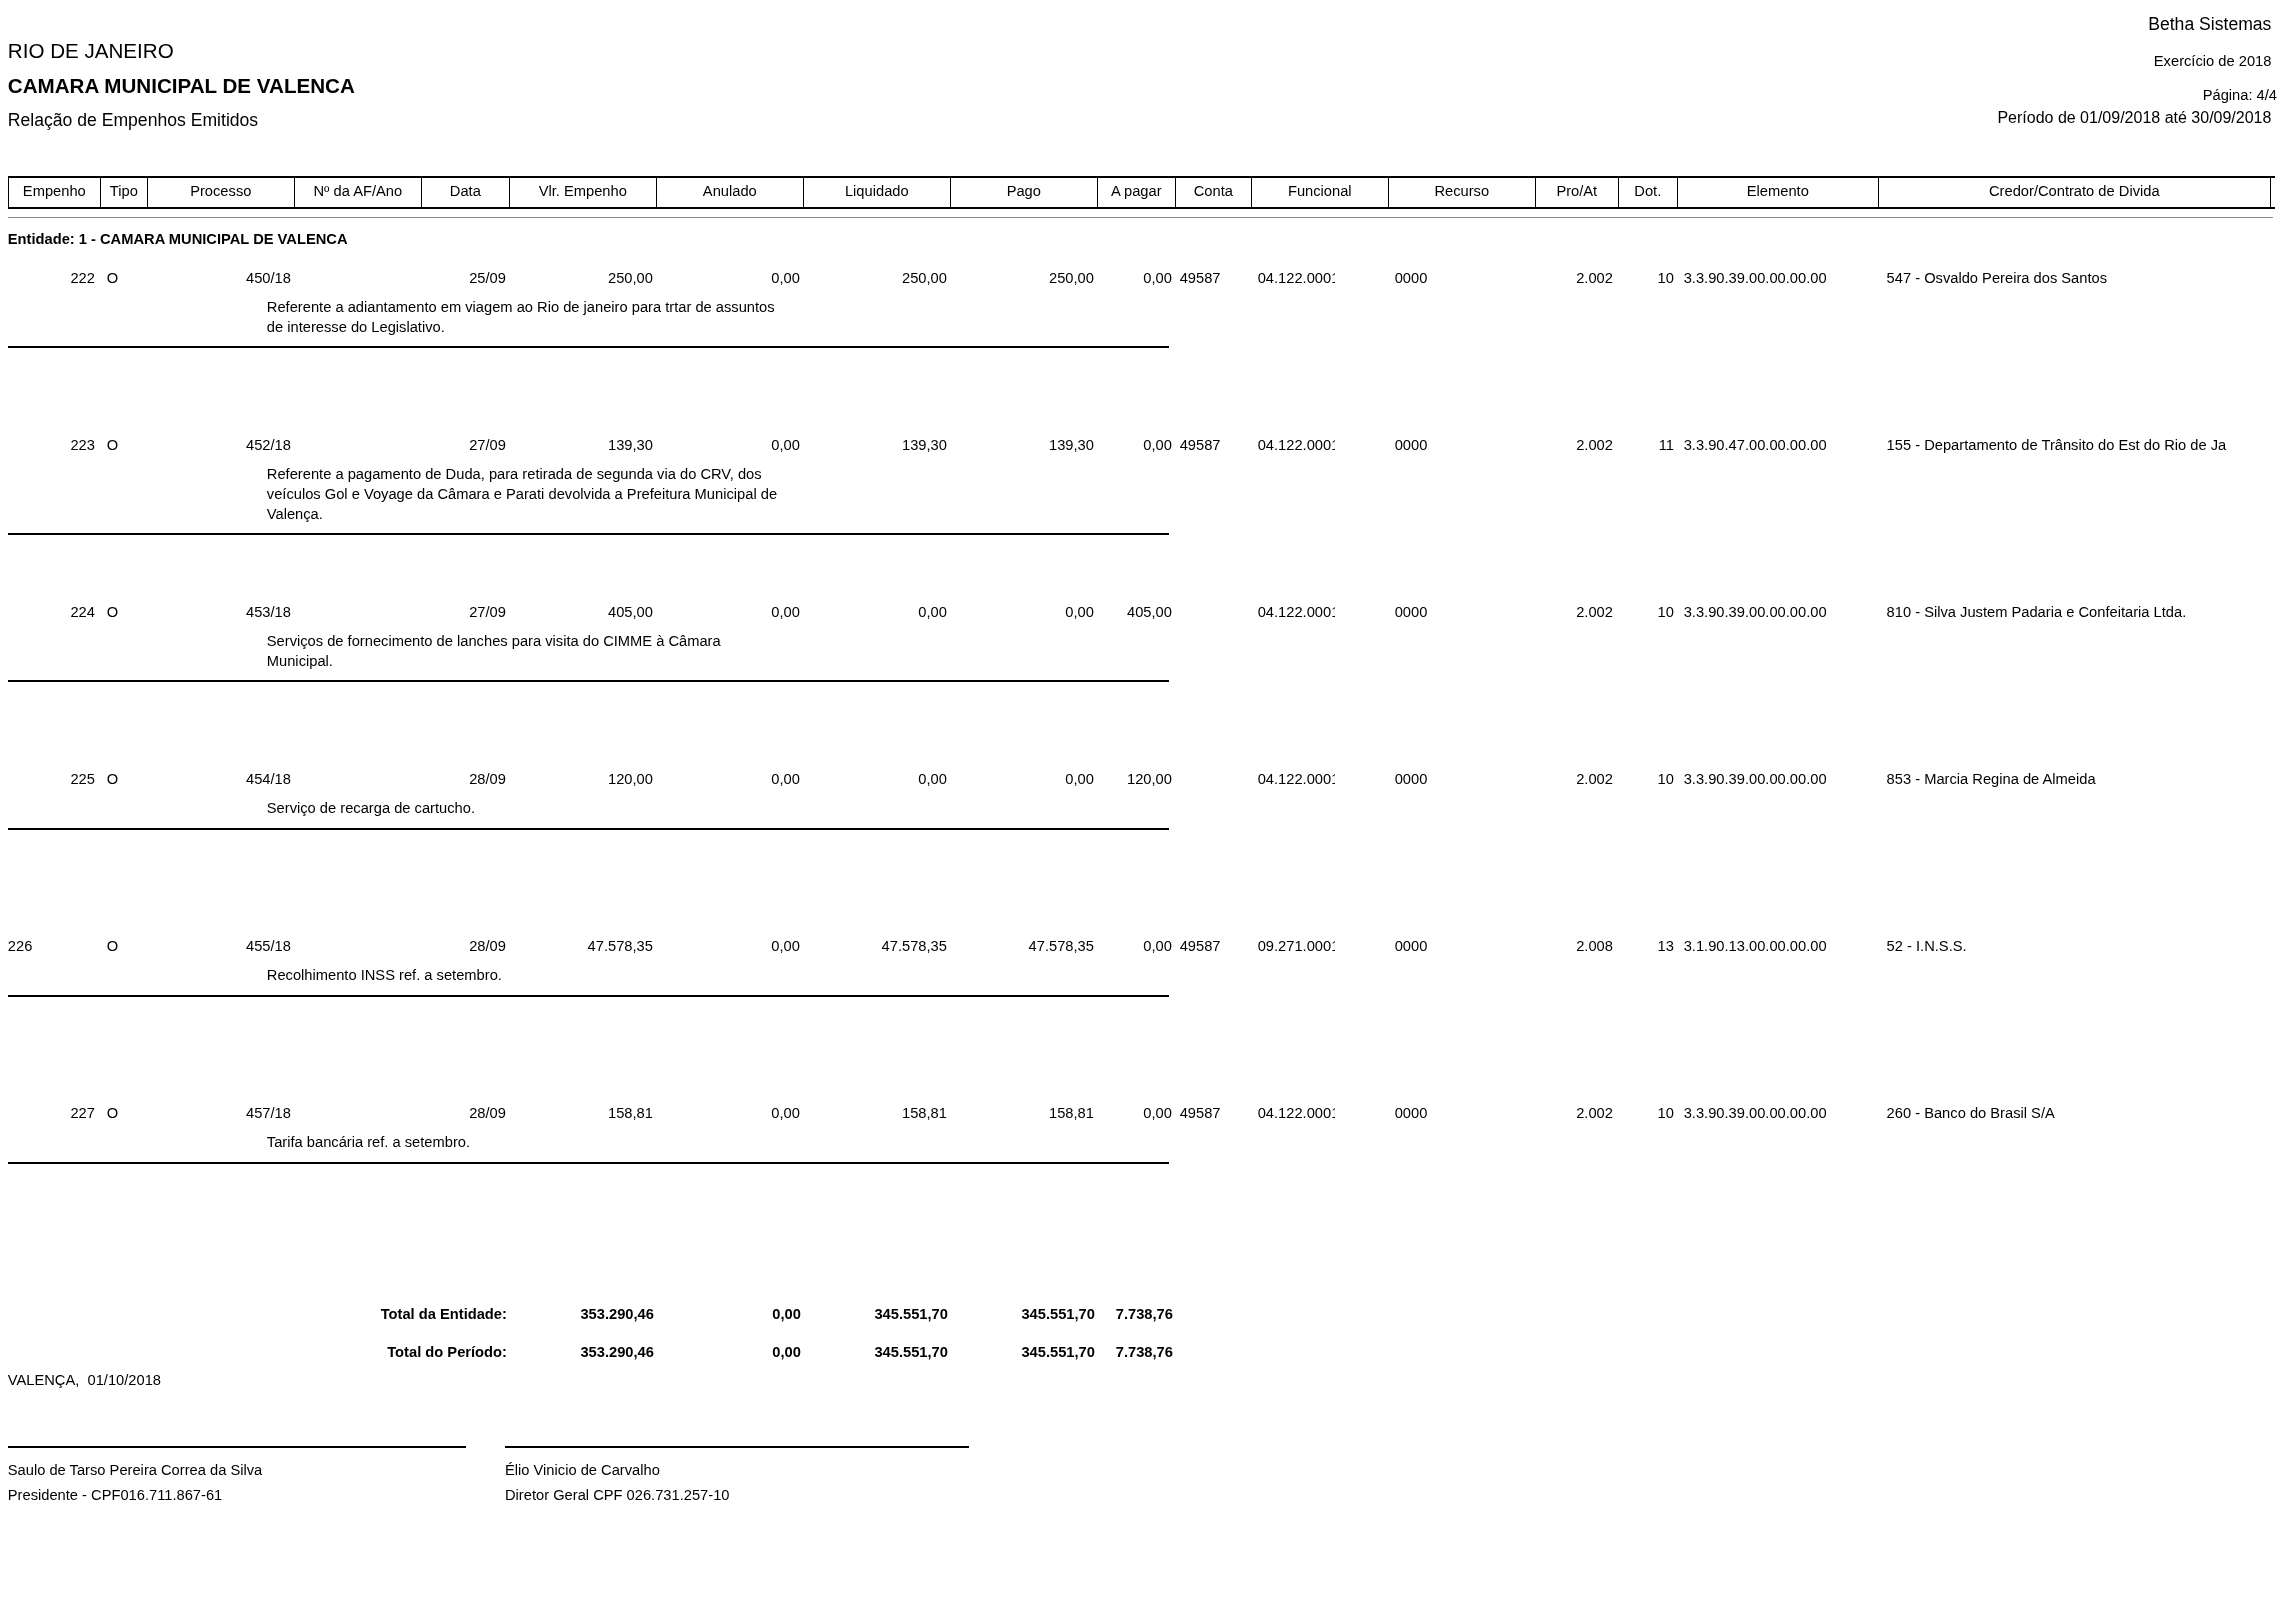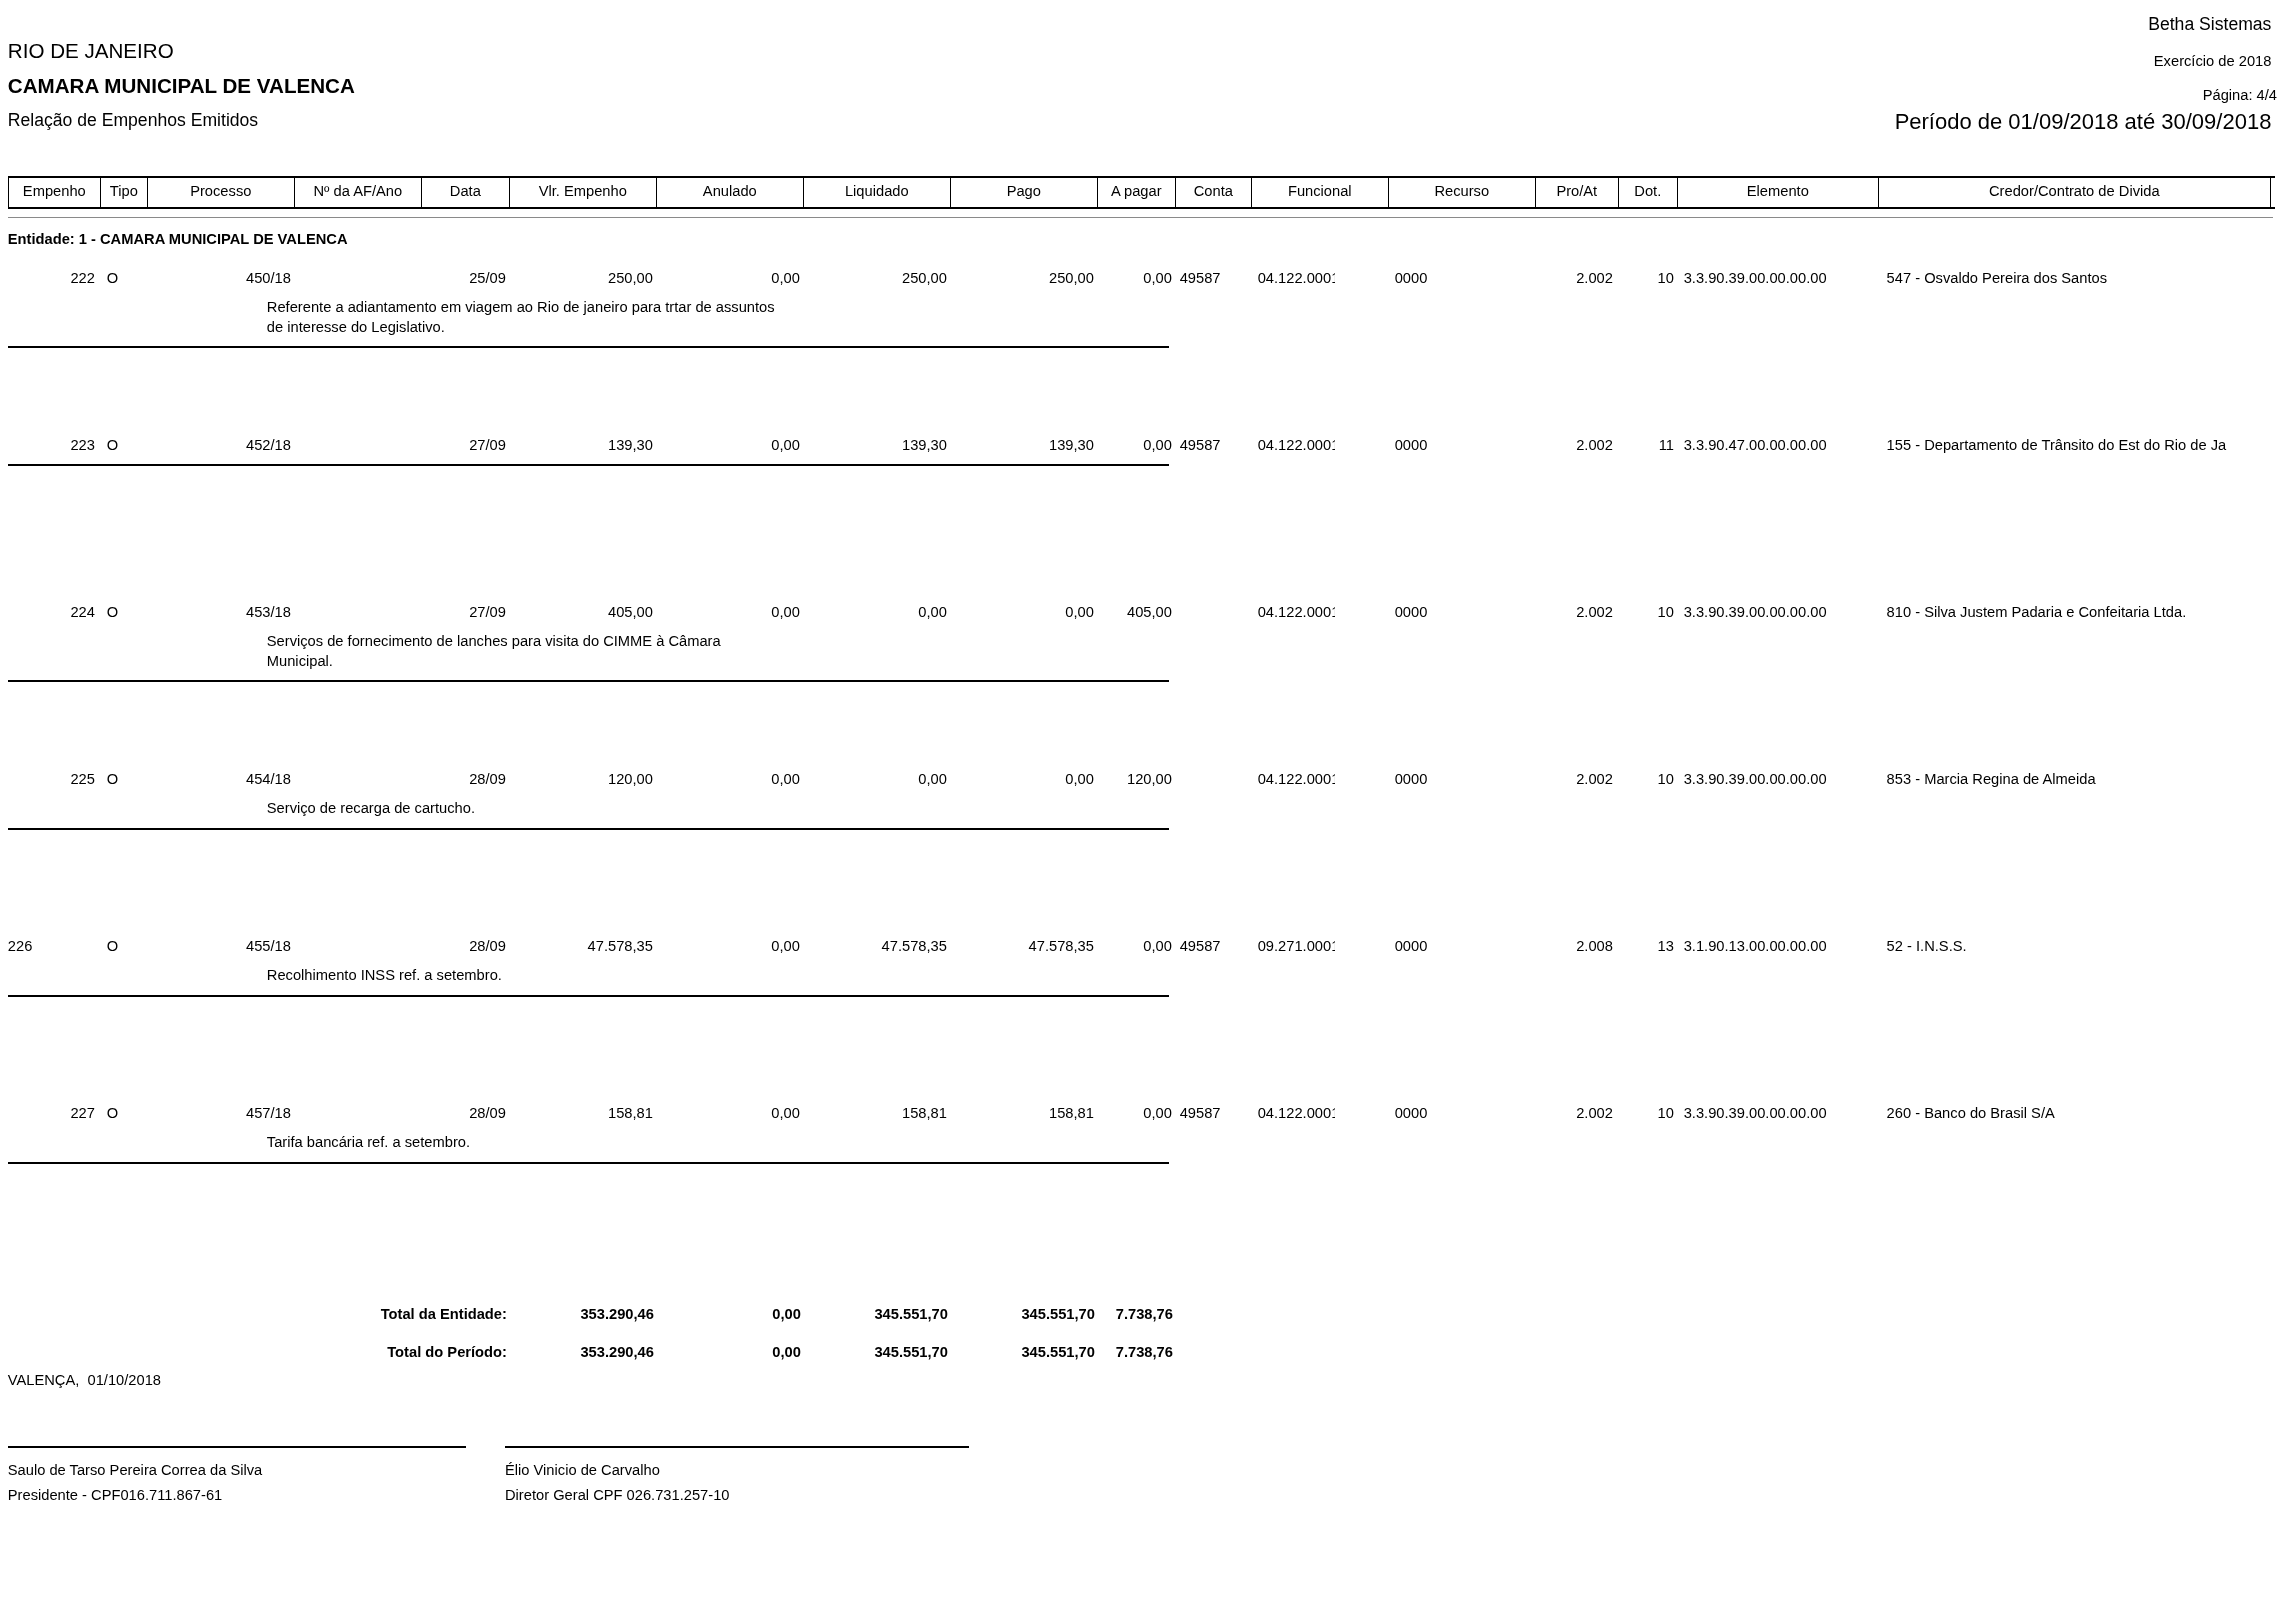--- a/index.html
+++ b/index.html
@@ -7,21 +7,21 @@
   body { font-family:"Liberation Sans", sans-serif; color:#000; }
   .page { position:relative; width:2293px; height:1620px; background:#fff; overflow:hidden; }
 
   
   .state      { position:absolute; left:7.8px;  top:39px;  font-size:20.6px; font-weight:normal; }
   .entityname { position:absolute; left:7.8px;  top:74px;  font-size:20.6px; font-weight:bold; }
   .reptitle   { position:absolute; left:7.8px;  top:110px; font-size:17.6px; }
   .vendor     { position:absolute; right:21.6px; top:13.7px;  font-size:17.6px;margin-left:11px; }
   .exercise   { position:absolute; right:21.6px; top:53px;  font-size:14.7px; }
   .pageind    { position:absolute; right:16px; top:87px;  font-size:14.7px; }
-  .period     { position:absolute; right:21.6px; top:109px; font-size:22px; }
+  .period     { position:absolute; right:21.6px; top:109px; font-size:16px; }
 
   
   .grid-header { position:absolute; left:7.8px; top:176px; width:2267px; display:flex;
                  border-top:2px solid #000; border-bottom:2.9px solid #000; }
   .hcell { height:29px; line-height:27.4px; text-align:center; font-size:14.7px;
            border-right:1px solid #000; overflow:hidden; white-space:nowrap; }
   .hcell:first-child { border-left:1px solid #000; }
   .thinline { position:absolute; left:7.8px; top:217px; width:2265px; border-bottom:1px solid #8a8a8a; }
 
   .entityline { position:absolute; left:7.8px; top:231px; font-size:14.7px; font-weight:bold; }
@@ -126,20 +126,23 @@
           <div class="vcell" style="width: 147px; text-align: right; padding-right: 3.9px;">139,30</div>
           <div class="vcell" style="width: 78px; text-align: right; padding-right: 3.9px;">0,00</div>
           <div class="vcell" style="width: 76px; text-align: left; padding-left: 3.9px;">49587</div>
           <div class="vcell" style="width: 137px; text-align: left; padding-left: 5.9px;"><span class="clip">04.122.0001</span></div>
           <div class="vcell" style="width: 147px; text-align: left; padding-left: 5.9px;">0000</div>
           <div class="vcell" style="width: 83px; text-align: right; padding-right: 5.9px;">2.002</div>
           <div class="vcell" style="width: 59px; text-align: right; padding-right: 3.9px;">11</div>
           <div class="vcell" style="width: 201px; text-align: left; padding-left: 5.9px;">3.3.90.47.00.00.00.00</div>
           <div class="vcell" style="width: 392px; text-align: left; padding-left: 7.8px;">155 - Departamento de Trânsito do Est do Rio de Ja</div>
         </div>
+        <div class="desc">Referente a pagamento de Duda, para retirada de segunda via do CRV, dos
+veículos Gol e Voyage da Câmara e Parati devolvida a Prefeitura Municipal de
+Valença.</div>
         <div class="sep"></div>
       </div>
       <div class="block">
         <div class="vrow">
           <div class="vcell" style="width: 93px; text-align: right; padding-right: 5.9px;">224</div>
           <div class="vcell" style="width: 47px; text-align: left; padding-left: 5.9px;">O</div>
           <div class="vcell" style="width: 147px; text-align: right; padding-right: 3.9px;">453/18</div>
           <div class="vcell" style="width: 127px; text-align: left;"></div>
           <div class="vcell" style="width: 88px; text-align: right; padding-right: 3.9px;">27/09</div>
           <div class="vcell" style="width: 147px; text-align: right; padding-right: 3.9px;">405,00</div>

